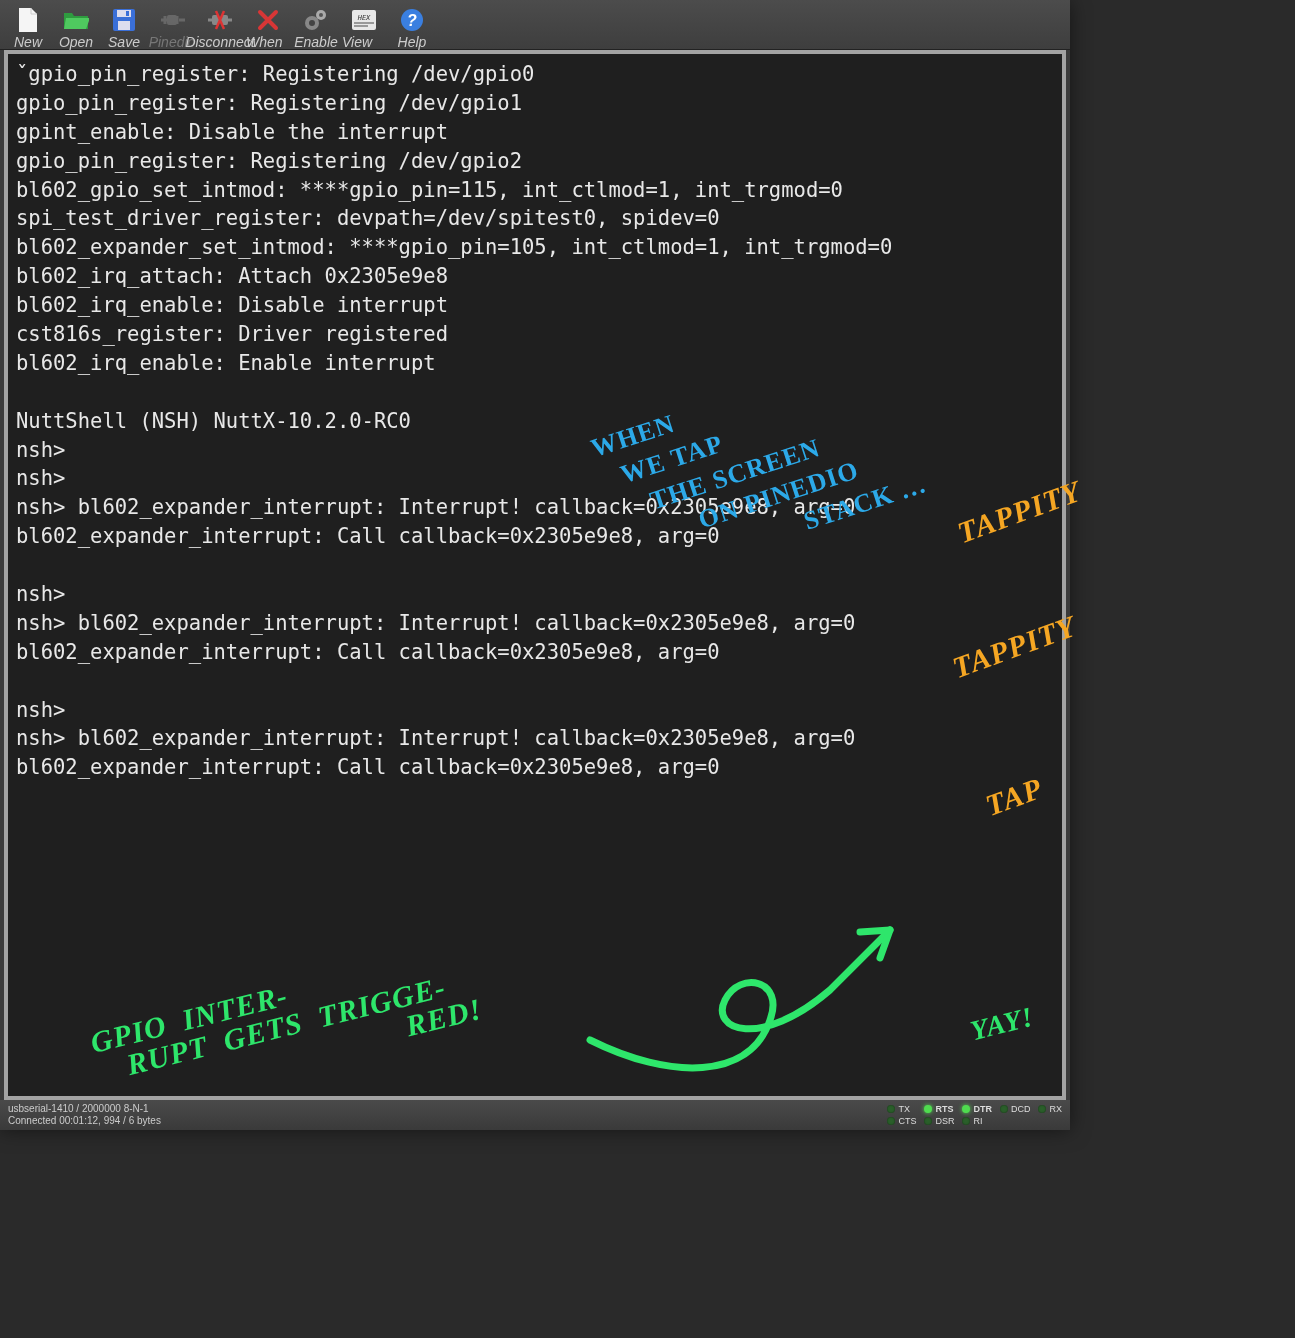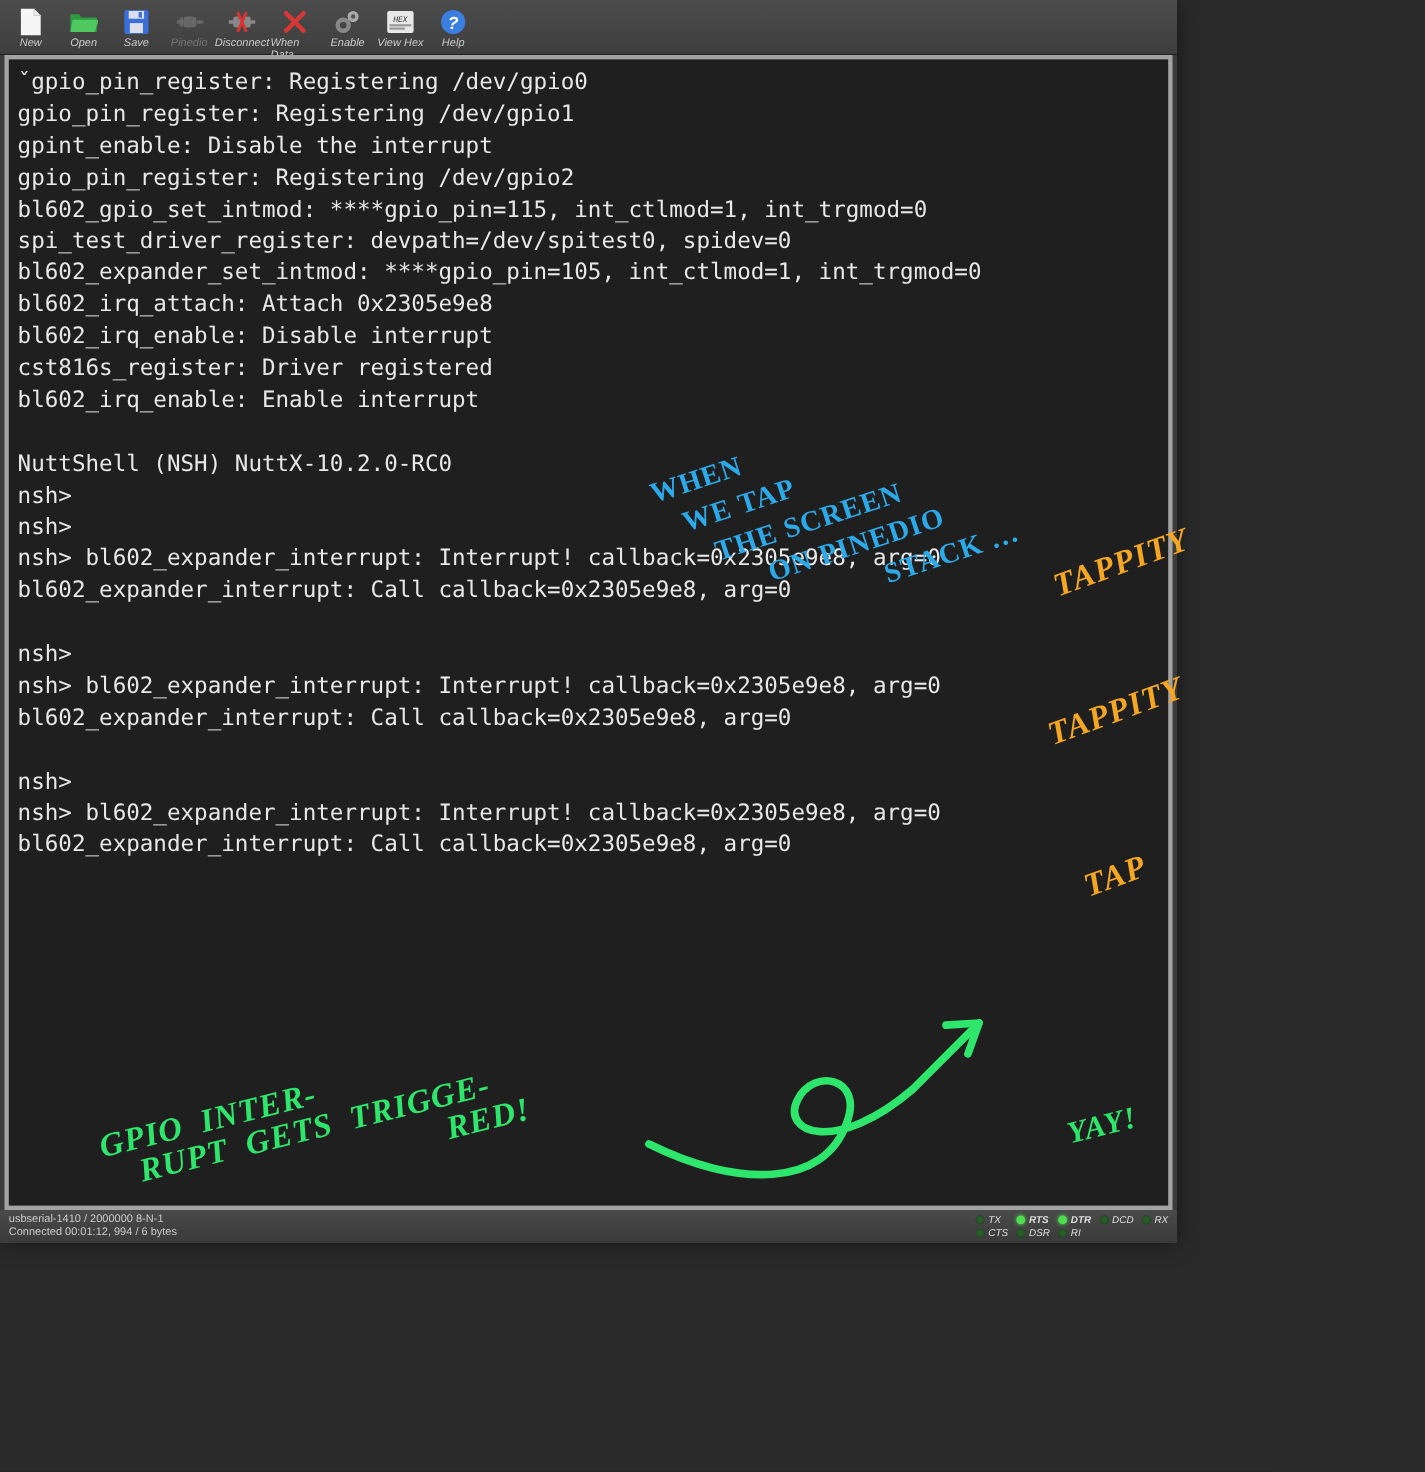--- a/index.html
+++ b/index.html
@@ -46,21 +46,21 @@
     gap: 4px;
   }
   .tool-btn {
     display: flex; flex-direction: column; align-items: center;
     width: 44px;
     cursor: pointer;
     padding-top: 2px;
     font-style: italic;
   }
   .tool-btn .icon { width: 28px; height: 28px; display:flex; align-items:center; justify-content:center; }
-  .tool-btn .lbl { font-size: 10px; color: #ccc; margin-top: 0px; }
+  .tool-btn .lbl { font-size: 14px; color: #ccc; margin-top: 0px; }
   .tool-btn.disabled .lbl { color: #777; }
   .tool-btn.disabled .icon { opacity: 0.4; }
   .terminal {
     flex: 1;
     background: #1f1f1f;
     border: 4px solid #a3a3a3;
     margin: 0 4px;
     padding: 6px 8px;
     overflow: hidden;
     position: relative;
@@ -77,21 +77,21 @@
     height: 30px;
     background: linear-gradient(#4a4a4a, #3a3a3a);
     display: flex;
     align-items: center;
     justify-content: space-between;
     padding: 0 8px;
     font-size: 10px;
     color: #ccc;
   }
   .status-left { display: flex; flex-direction: column; line-height: 1.2; }
-  .status-right { display: flex; gap: 4px; align-items: flex-end; font-style: italic; }
+  .status-right { display: flex; gap: 4px; align-items: flex-end; }
   .led-group { display: grid; grid-template-columns: repeat(5, auto); grid-template-rows: repeat(2, auto); gap: 2px 8px; align-items:center; }
   .led-item { display: flex; align-items: center; gap: 3px; font-size: 9px; color: #ddd; }
   .led { width: 8px; height: 8px; border-radius: 50%; background: #2a5f2a; box-shadow: 0 0 2px rgba(0,0,0,0.5) inset; }
   .led.on { background: #4fdc4f; box-shadow: 0 0 4px #4fdc4f; }
   .led-item.bold { font-weight: bold; }
 
   
   .annot {
     position: absolute;
     font-family: "Comic Sans MS", "Marker Felt", cursive;

